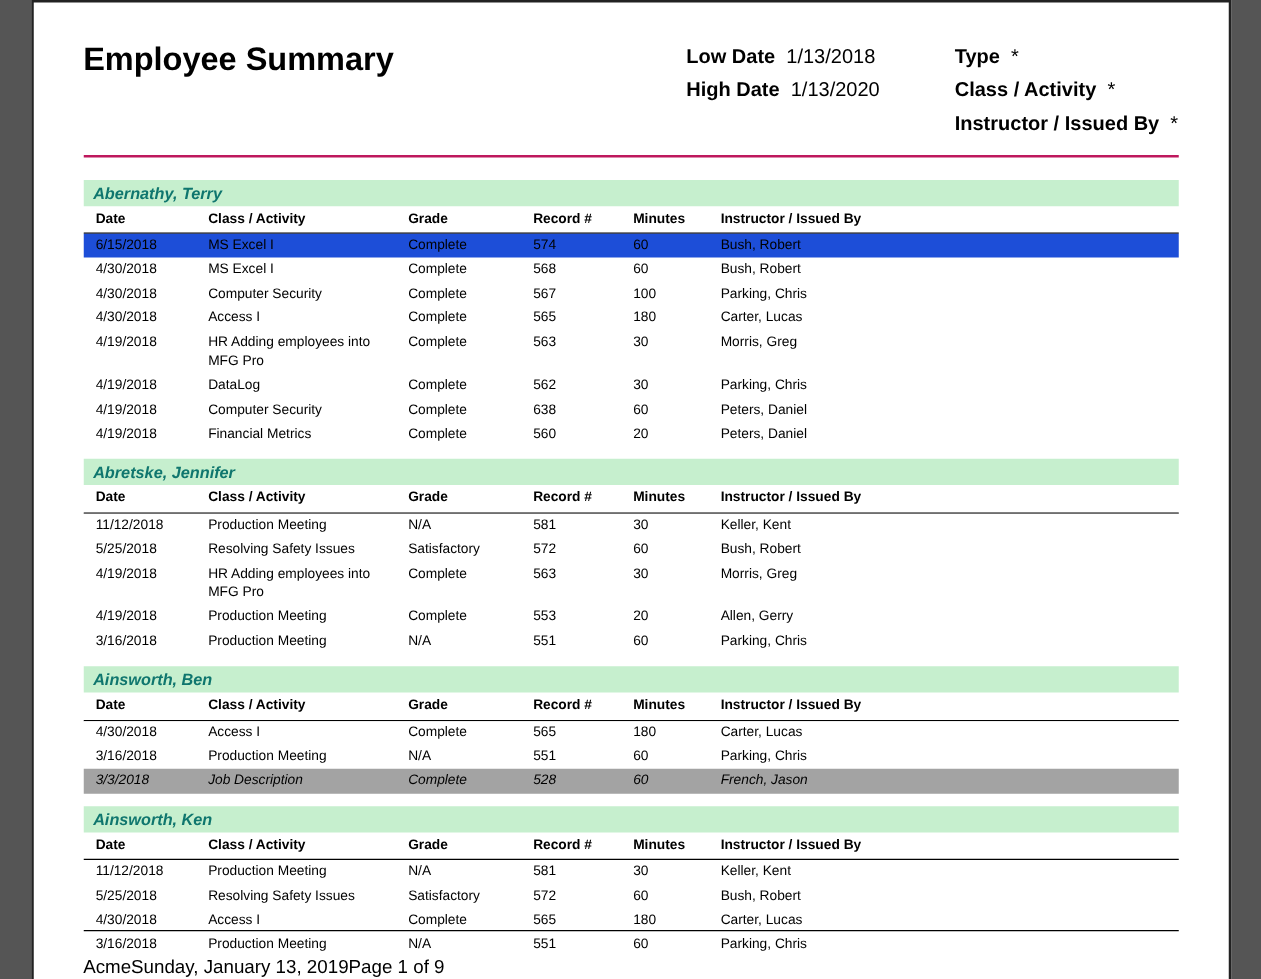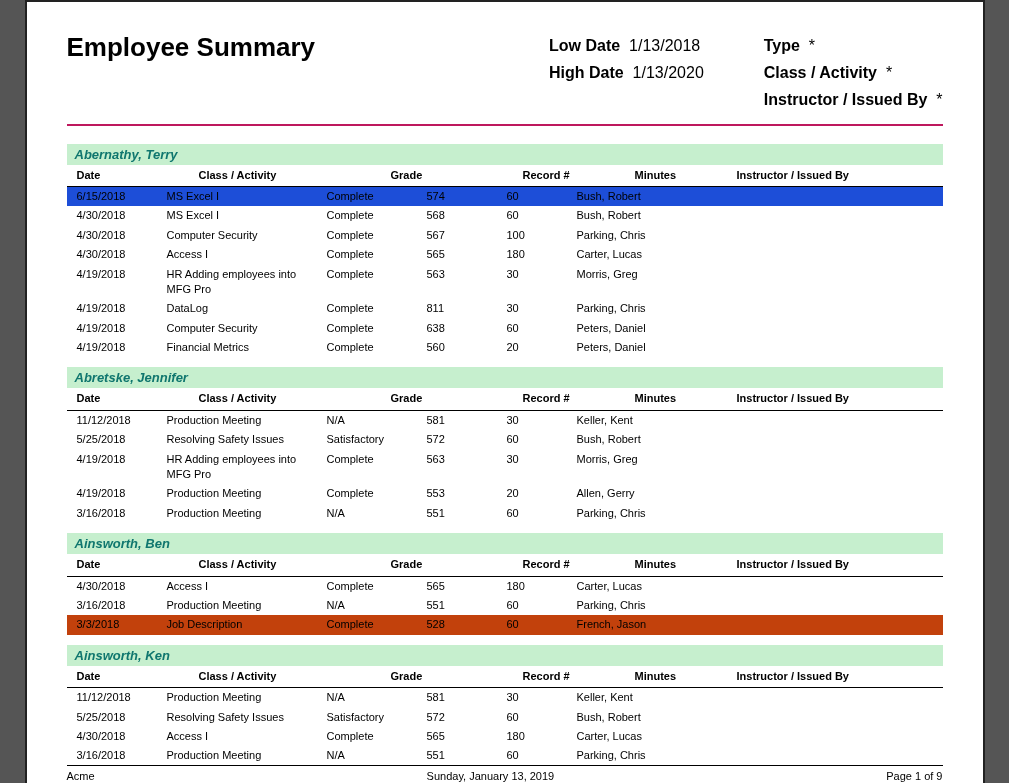--- a/index.html
+++ b/index.html
@@ -44,21 +44,20 @@
       font-size: 13px;
       color: #0f766e;
     }
     .col-headers {
       display: grid;
       grid-template-columns: 90px 160px 100px 80px 70px 180px;
       padding: 2px 8px;
       border-bottom: 1px solid #000;
       font-size: 11px;
       font-weight: bold;
-      gap: 32px;
     }
     .data-row {
       display: grid;
       grid-template-columns: 90px 160px 100px 80px 70px 180px;
       padding: 1px 8px;
       font-size: 11px;
       align-items: start;
     }
     .data-row:nth-child(odd) { background: #fff; }
     .col-cell {
@@ -68,24 +67,23 @@
     .col-cell.multiline {
       word-break: break-word;
       white-space: normal;
     }
     .footer {
       position: absolute;
       bottom: 14px;
       left: 40px;
       right: 40px;
       display: flex;
-      justify-content: space-between;
-      font-size: 11px;
+      font-size: 15px;
       border-top: 1px solid #000;
-      padding-top: 4px;
+      padding-top: 20px;
     }
     .filter-col {
       line-height: 1.7;
       font-size: 16px;
     }
   </style>
 </head>
 <body>
 
 <div class="page">
@@ -153,21 +151,21 @@
           <div class="col-cell multiline">HR Adding employees into MFG Pro</div>
           <div class="col-cell multiline">Complete</div>
           <div class="col-cell multiline">563</div>
           <div class="col-cell multiline">30</div>
           <div class="col-cell multiline">Morris, Greg</div>
         </div>
         <div class="data-row">
           <div class="col-cell multiline">4/19/2018</div>
           <div class="col-cell multiline">DataLog</div>
           <div class="col-cell multiline">Complete</div>
-          <div class="col-cell multiline">811</div>
+          <div class="col-cell multiline">562</div>
           <div class="col-cell multiline">30</div>
           <div class="col-cell multiline">Parking, Chris</div>
         </div>
         <div class="data-row" style="background: rgb(255, 255, 255);">
           <div class="col-cell multiline">4/19/2018</div>
           <div class="col-cell multiline">Computer Security</div>
           <div class="col-cell multiline">Complete</div>
           <div class="col-cell multiline">638</div>
           <div class="col-cell multiline">60</div>
           <div class="col-cell multiline">Peters, Daniel</div>
@@ -251,21 +249,21 @@
           <div class="col-cell multiline">Carter, Lucas</div>
         </div>
         <div class="data-row">
           <div class="col-cell multiline">3/16/2018</div>
           <div class="col-cell multiline">Production Meeting</div>
           <div class="col-cell multiline">N/A</div>
           <div class="col-cell multiline">551</div>
           <div class="col-cell multiline">60</div>
           <div class="col-cell multiline">Parking, Chris</div>
         </div>
-        <div class="data-row" style="background: #c2410c;">
+        <div class="data-row" style="background: #a3a3a3; font-style: italic;">
           <div class="col-cell multiline">3/3/2018</div>
           <div class="col-cell multiline">Job Description</div>
           <div class="col-cell multiline">Complete</div>
           <div class="col-cell multiline">528</div>
           <div class="col-cell multiline">60</div>
           <div class="col-cell multiline">French, Jason</div>
         </div>
       </div>
       <div class="employee-section">
         <div class="employee-name-row">Ainsworth, Ken</div>

